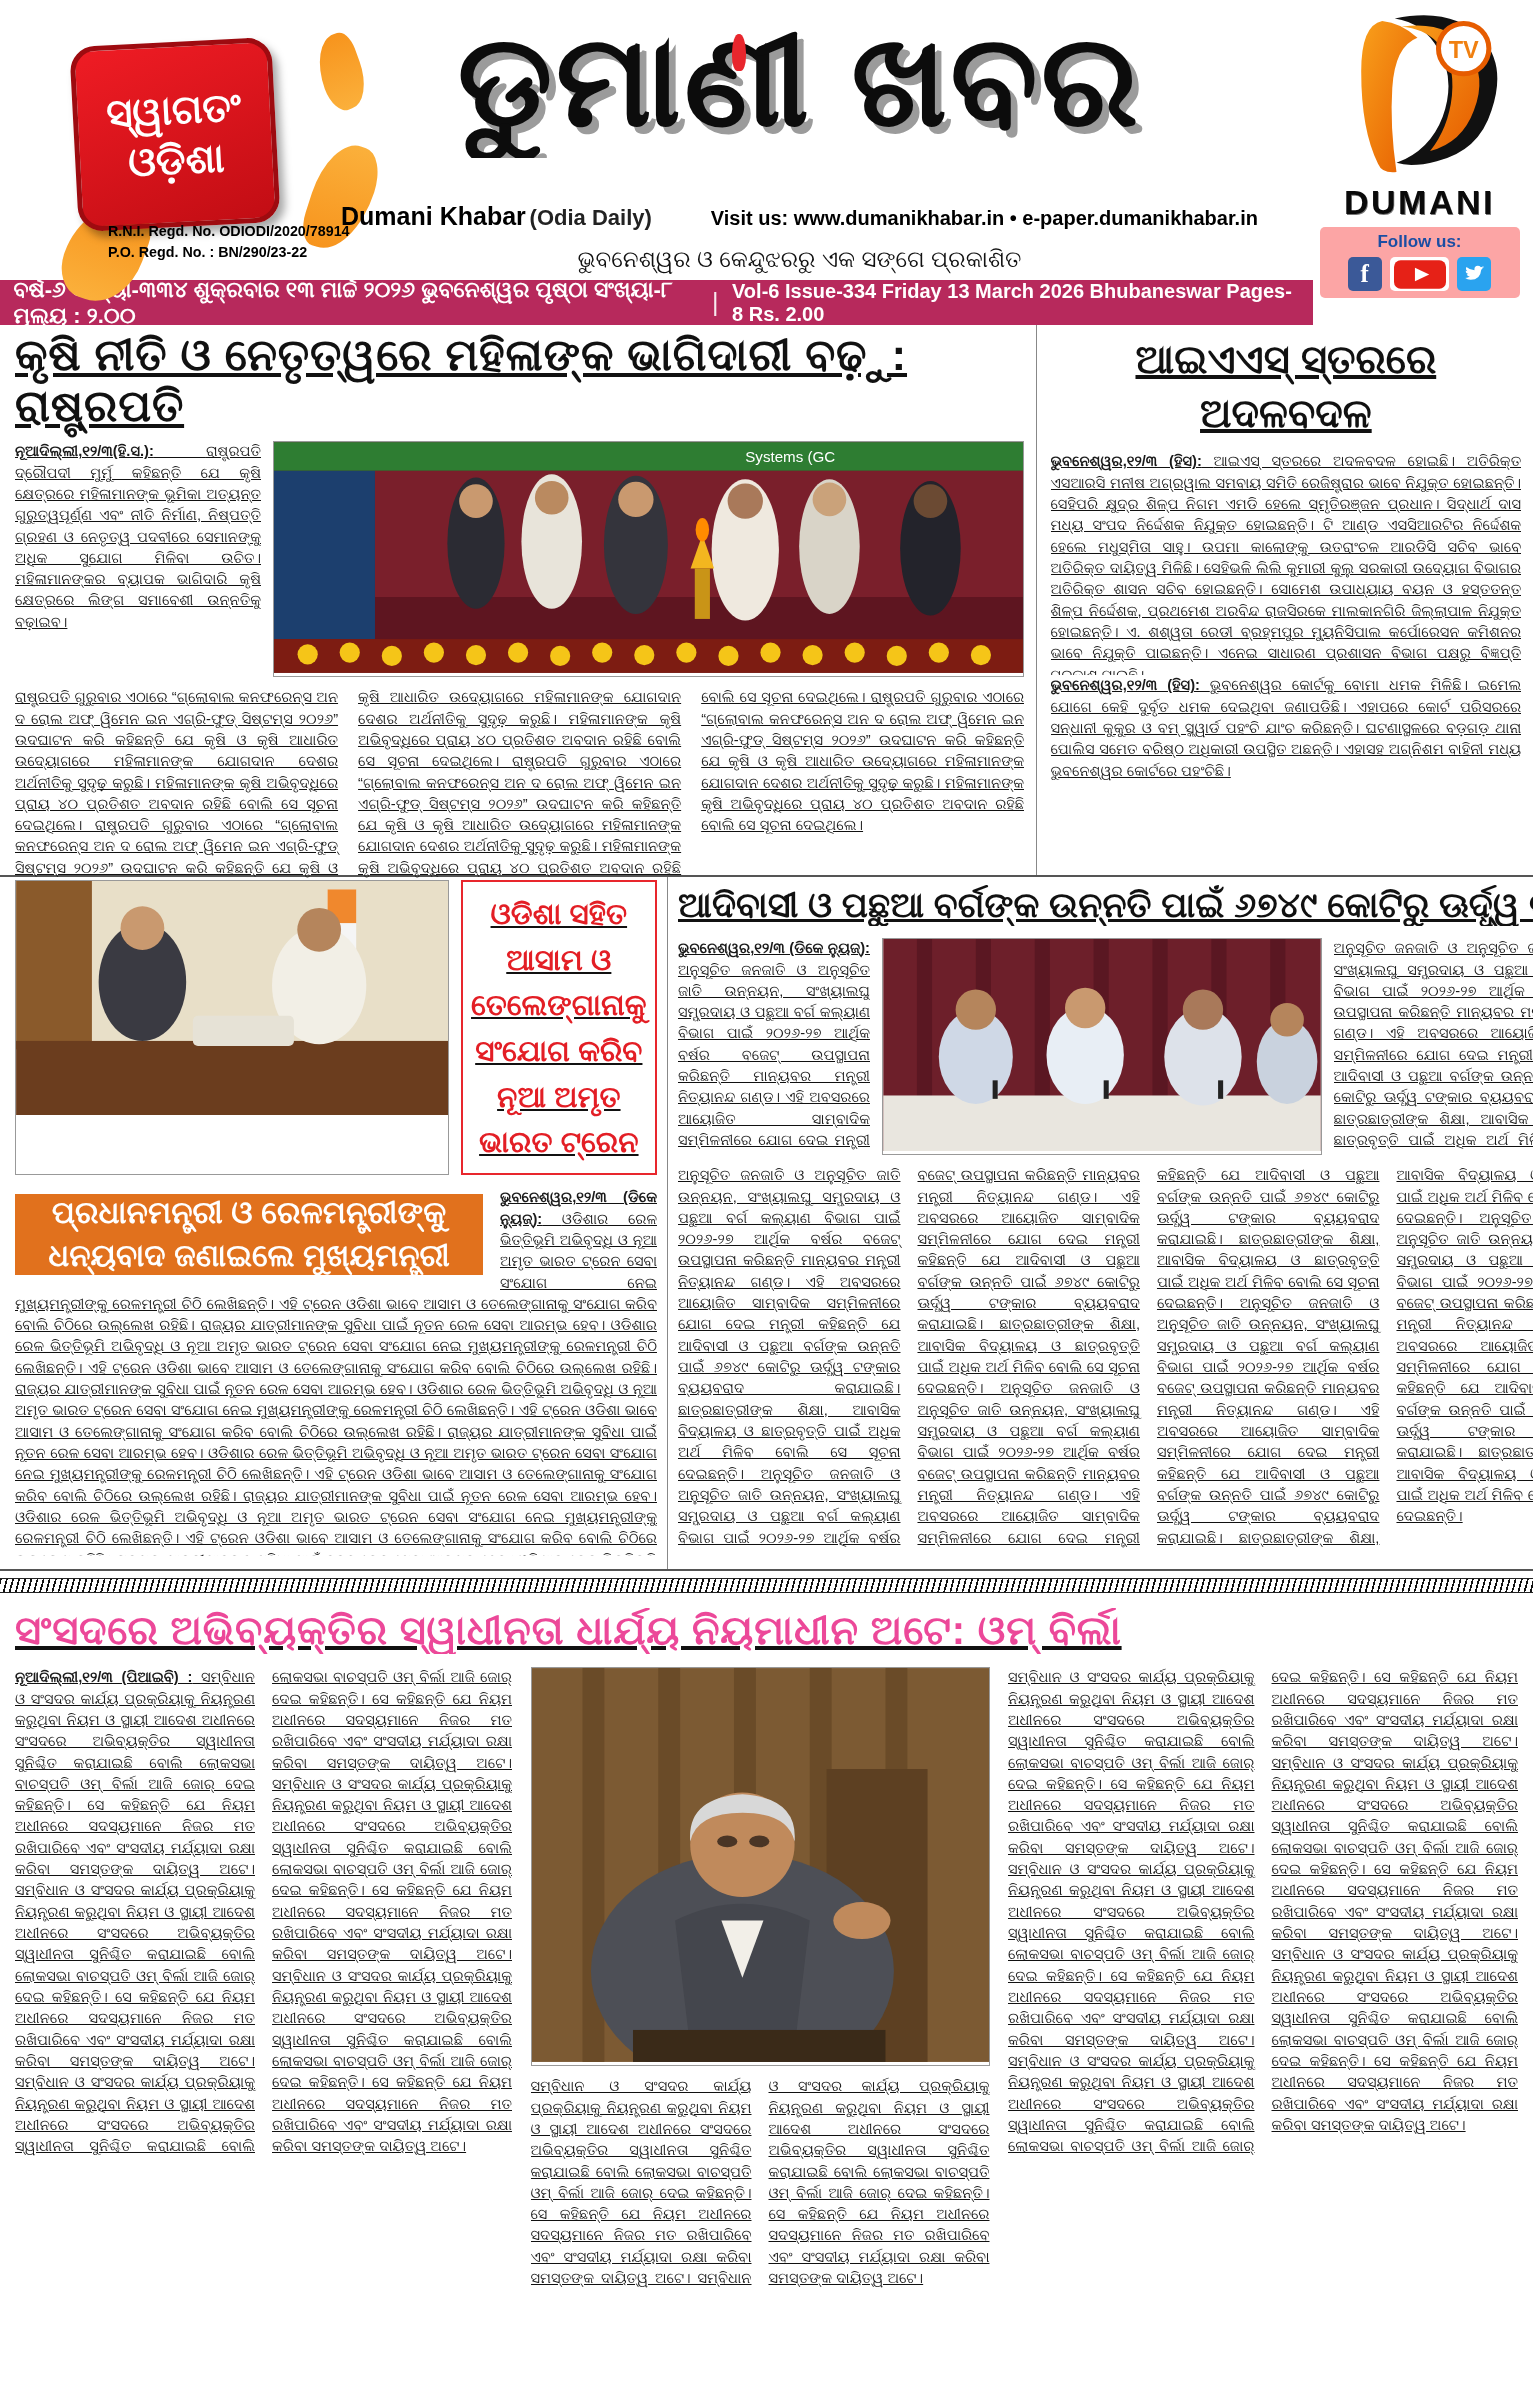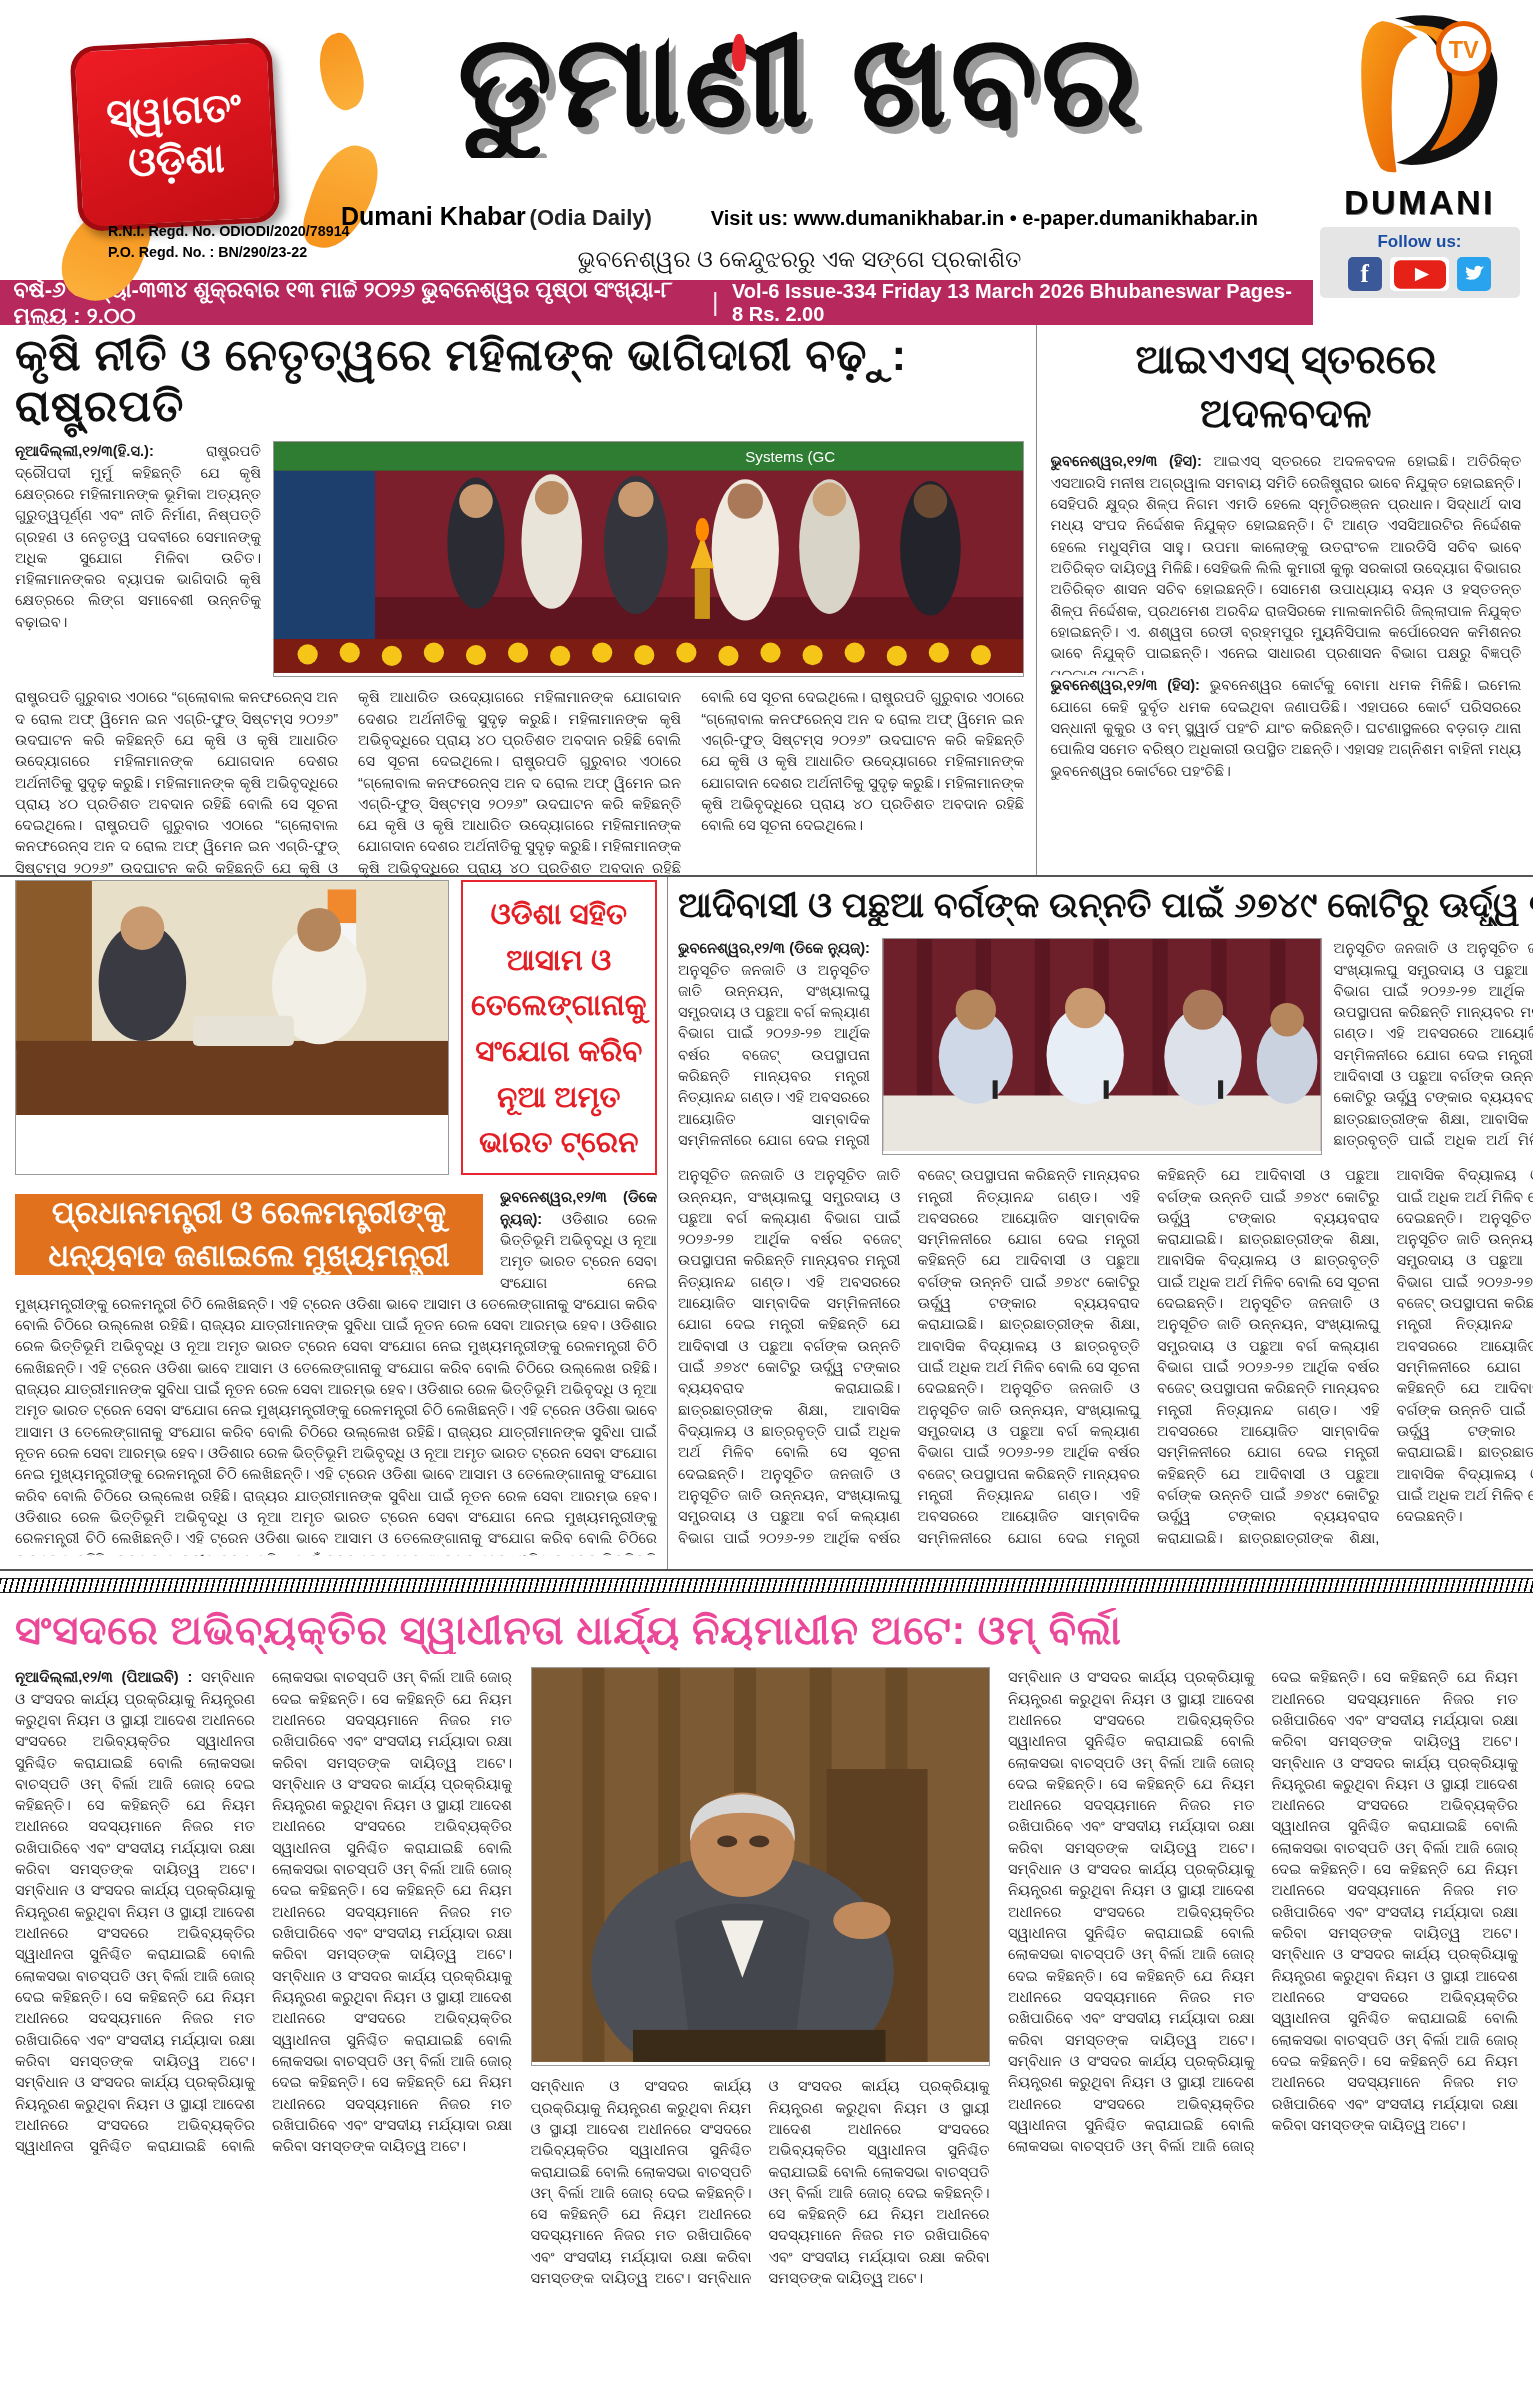--- a/index.html
+++ b/index.html
@@ -24,39 +24,39 @@
   .tilak { position:absolute; left:732px; top:34px; width:13.5px; height:37px; background:#e8262d; border-radius:50% 50% 40% 40%; }
   .sub-row { position:absolute; left:290px; top:202px; width:1019px; display:flex; justify-content:center; gap:59px; align-items:baseline; }
   .name-en { font-size:25px; font-weight:bold; color:#000; }
   .name-suffix { font-size:22px; font-weight:bold; color:#222; }
   .visit { font-size:20px; font-weight:bold; color:#000; }
   .tagline { position:absolute; left:290px; top:246px; width:1019px; text-align:center; font-size:23px; color:#111; }
 
   
   .tv-block { position:absolute; right:5px; top:8.4px; width:217px; text-align:center; }
   .tv-brand { font-size:34px; font-weight:bold; letter-spacing:2.5px; color:#0a0a0a; text-shadow:0.8px 0.8px 0 #777; margin-top:-5px; }
-  .follow-box { margin:5px auto 0; width:200px; background:#e5e5e5; border-radius:5px; padding:5px 3.4px 6.7px; }
+  .follow-box { margin:5px auto 0; width:200px; background:#fca5a5; border-radius:5px; padding:5px 3.4px 6.7px; }
   .follow-label { color:#1b4ea3; font-weight:bold; font-size:17px; margin-bottom:5px; }
   .icon-row { display:flex; justify-content:center; gap:8.4px; align-items:center; }
   .sq { width:34px; height:34px; border-radius:5px; display:flex; align-items:center; justify-content:center; color:#fff; font-weight:bold; }
   .fb { background:#3b5998; font-size:25px; font-family:"Liberation Serif",serif; }
   .yt { background:#fff; width:59px; }
   .tw { background:#2aa3ef; }
 
   
   .issue-bar { width:1313px; height:45px; background:#b7295c; color:#fff; display:flex; align-items:center;
     padding:0 13.5px; font-weight:bold; gap:13.5px; }
   .issue-odia { font-size:22px; }
   .issue-sep { font-size:25px; font-weight:normal; opacity:.9; }
   .issue-en { font-size:20px; }
 
   
   .body-text { font-size:14.7px; line-height:1.45; text-align:justify; color:#1a1a1a; }
   .dateline { font-weight:bold; }
-  section { position:relative; }
+  section { position:relative;text-decoration:underline; }
 
   
   .top { display:flex; height:552px; border-bottom:2.5px solid #555; }
   .lead { width:1037px; padding:3.4px 11.8px 0 15px; border-right:1.7px solid #888; }
   .lead h1 { font-size:44px; font-weight:bold; line-height:1.15; margin:1.7px 0 10px; letter-spacing:0.8px; }
   .lead-row { display:flex; gap:11.8px; }
   .lead-colL { width:246px; height:231px; overflow:hidden; }
   .photo-frame { border:0.8px solid #999; overflow:hidden; }
   .lead-cols { margin-top:10px; column-count:3; column-gap:20px; height:242px; overflow:hidden; }
   .rightcol { flex:1; padding:5px 11.8px 0 13.5px; }

